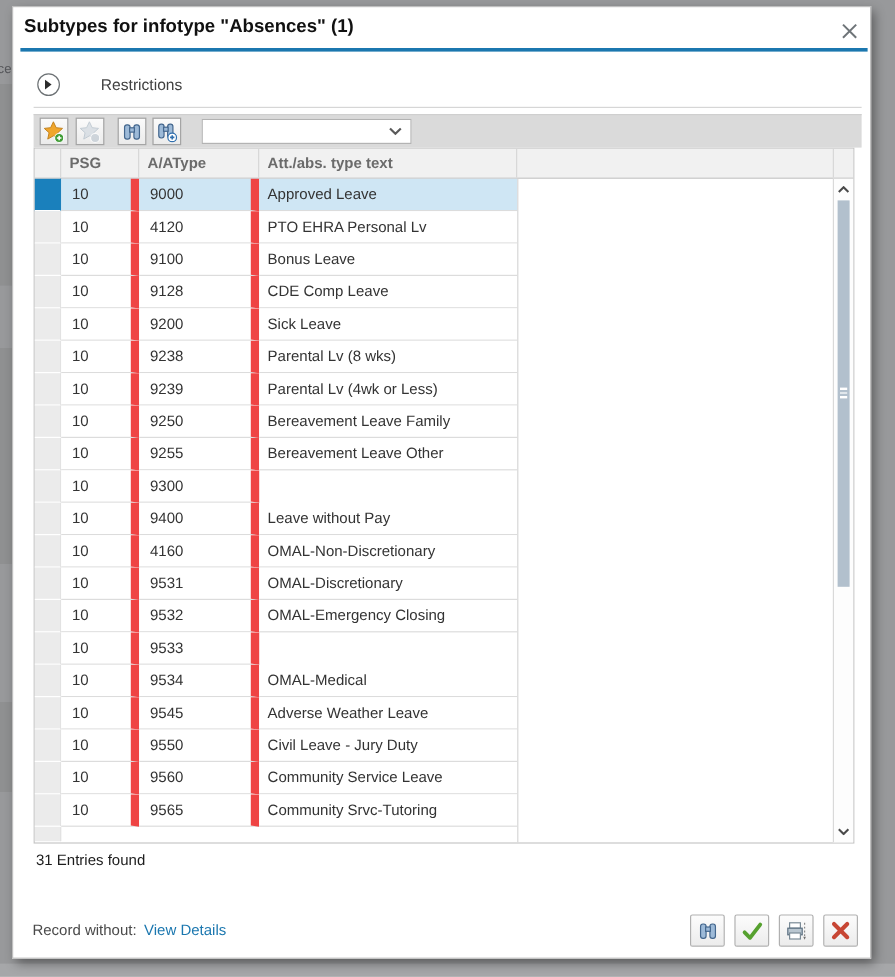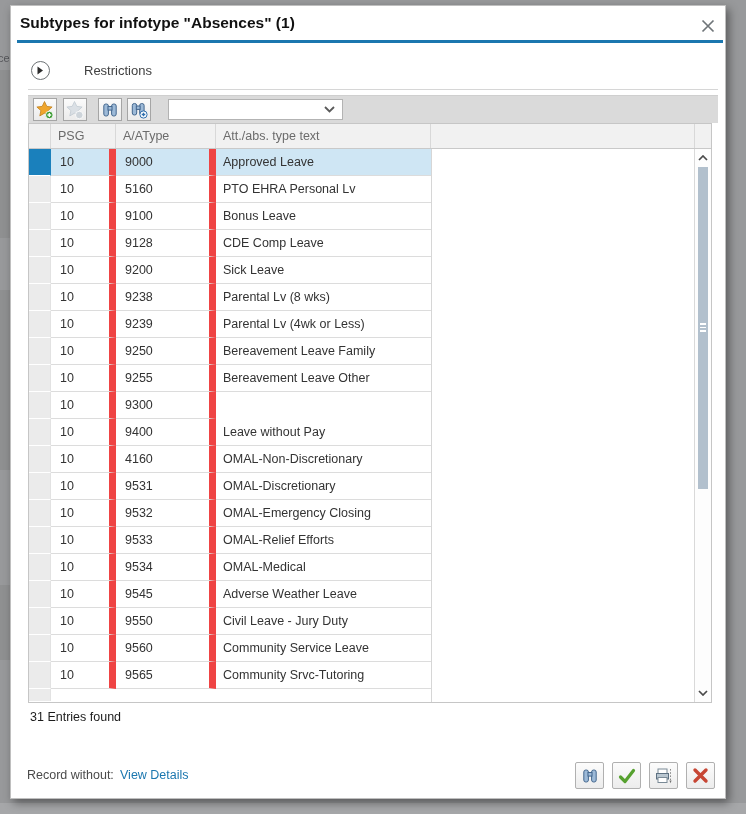--- a/index.html
+++ b/index.html
@@ -58,21 +58,21 @@
     display: flex; align-items: center; justify-content: flex-end; padding-right: 7px;
   }
 
   .vh-table {
     position: absolute; left: 17px; top: 117px; width: 684px; height: 580px;
     border: 1px solid #c6c6c6; background: #fff;
   }
   .thead {
     position: absolute; left: 0; top: 0; right: 0; height: 25px;
     background: #f1f1f1; border-bottom: 1px solid #c9c9c9;
-    display: flex; font-size: 12.5px; color: #6b6b6b;
+    display: flex; font-size: 12.5px; color: #6b6b6b; font-weight: bold;
   }
   .th { line-height: 24px; border-right: 1px solid #d8d8d8; }
   .th-sel { width: 22px; }
   .th-psg { width: 65px; padding-left: 7px; }
   .th-atype { width: 100px; padding-left: 7px; }
   .th-text { width: 215px; padding-left: 7px; }
   .th-spacer { flex: 1; border-right: 1px solid #d8d8d8; }
   .th-scroll { width: 16px; border-right: none; }
 
   .tbody { position: absolute; left: 0; top: 25px; bottom: 0; width: 402px; }
@@ -193,21 +193,21 @@
     <div class="tbody">
         <div class="trow selected">
           <div class="c-sel"></div>
           <div class="cell c-psg">10</div>
           <div class="cell c-atype">9000</div>
           <div class="cell c-text">Approved Leave</div>
         </div>
         <div class="trow">
           <div class="c-sel"></div>
           <div class="cell c-psg">10</div>
-          <div class="cell c-atype">5160</div>
+          <div class="cell c-atype">4120</div>
           <div class="cell c-text">PTO EHRA Personal Lv</div>
         </div>
         <div class="trow">
           <div class="c-sel"></div>
           <div class="cell c-psg">10</div>
           <div class="cell c-atype">9100</div>
           <div class="cell c-text">Bonus Leave</div>
         </div>
         <div class="trow">
           <div class="c-sel"></div>
@@ -271,21 +271,20 @@
         <div class="trow">
           <div class="c-sel"></div>
           <div class="cell c-psg">10</div>
           <div class="cell c-atype">9532</div>
           <div class="cell c-text">OMAL-Emergency Closing</div>
         </div>
         <div class="trow">
           <div class="c-sel"></div>
           <div class="cell c-psg">10</div>
           <div class="cell c-atype">9533</div>
-          <div class="cell c-text">OMAL-Relief Efforts</div>
         </div>
         <div class="trow">
           <div class="c-sel"></div>
           <div class="cell c-psg">10</div>
           <div class="cell c-atype">9534</div>
           <div class="cell c-text">OMAL-Medical</div>
         </div>
         <div class="trow">
           <div class="c-sel"></div>
           <div class="cell c-psg">10</div>

